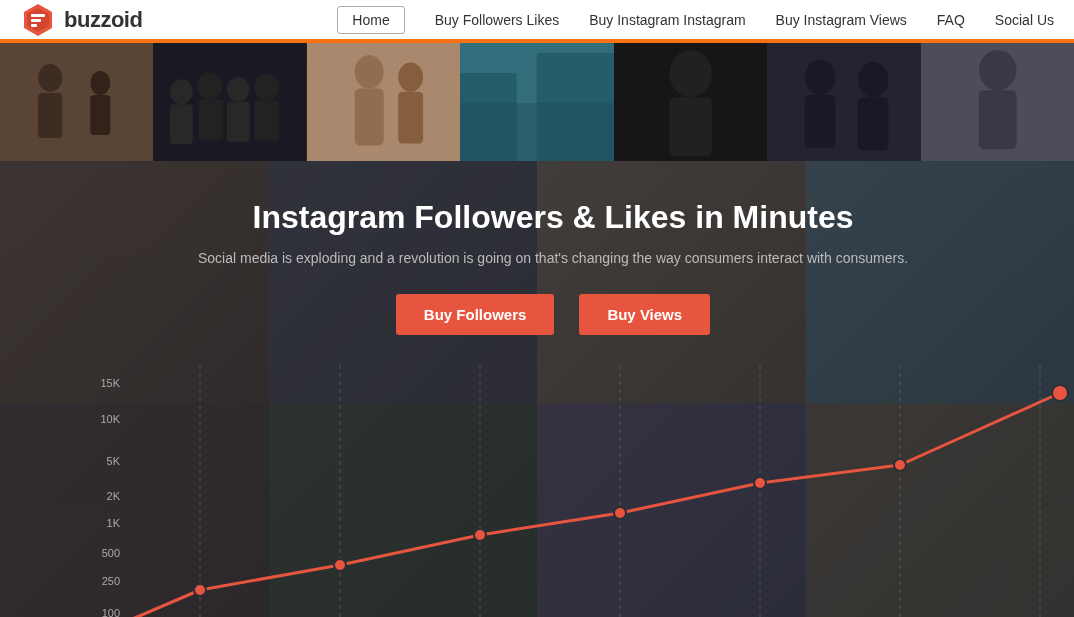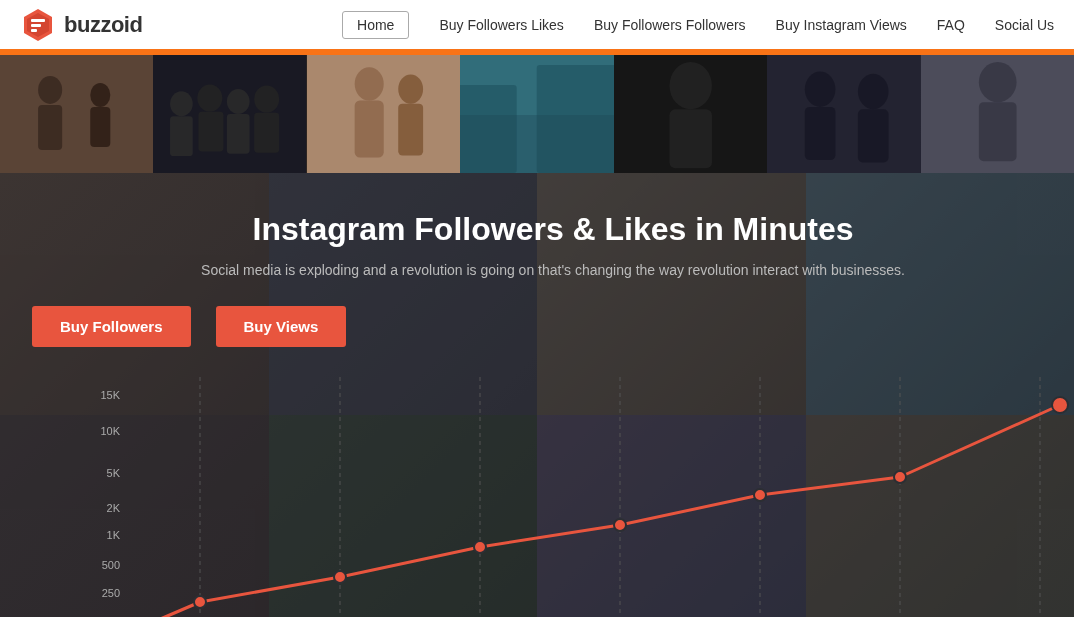--- a/index.html
+++ b/index.html
@@ -3,23 +3,23 @@
   <meta charset="utf-8">
   <style>
     * { margin: 0; padding: 0; box-sizing: border-box; }
     body { font-family: Arial, Helvetica, sans-serif; overflow-x: hidden; background: #fff; }
 
     
     #navbar {
       display: flex;
       align-items: center;
       padding: 0 20px;
-      height: 55px;
+      height: 43px;
       background: #fff;
-      border-bottom: 6px solid #f97316;
+      border-bottom: 4px solid #f97316;
       position: relative;
       z-index: 10;
     }
     #logo-area {
       display: flex;
       align-items: center;
       margin-right: 40px;
     }
     .logo-icon {
       width: 36px;
@@ -130,20 +130,21 @@
 
     #hero-subtitle {
       font-size: 14px;
       color: #bbb;
       margin-bottom: 28px;
     }
 
     #cta-buttons {
       display: flex;
       gap: 25px;
+      justify-content: center;
       margin-bottom: 30px;
     }
 
     .cta-btn {
       background: #e8553e;
       color: #fff;
       border: none;
       padding: 12px 28px;
       font-size: 15px;
       font-weight: bold;
@@ -183,21 +184,21 @@
       <polygon points="18,6 29,12 29,24 18,30 7,24 7,12" fill="#d44530"></polygon>
       <rect x="11" y="12" width="14" height="3" rx="1" fill="white"></rect>
       <rect x="11" y="17" width="10" height="3" rx="1" fill="white"></rect>
       <rect x="11" y="22" width="6" height="3" rx="1" fill="white"></rect>
     </svg>
     <span class="logo-text">buzzoid</span>
   </div>
   <div id="nav-links">
     <a class="nav-link active">Home</a>
     <a class="nav-link">Buy Followers Likes</a>
-    <a class="nav-link">Buy Followers Followers</a>
+    <a class="nav-link">Buy Instagram Instagram</a>
     <a class="nav-link">Buy Instagram Views</a>
     <a class="nav-link">FAQ</a>
     <a class="nav-link">Social Us</a>
   </div>
 </nav>
 
 <div id="image-strip">
   <div class="strip-img">
     <svg width="100%" height="100%" viewBox="0 0 153 118" preserveAspectRatio="xMidYMid slice">
 
@@ -272,21 +273,21 @@
     <div class="hero-bg-cell"></div>
     <div class="hero-bg-cell"></div>
     <div class="hero-bg-cell"></div>
     <div class="hero-bg-cell"></div>
     <div class="hero-bg-cell"></div>
     <div class="hero-bg-cell"></div>
   </div>
 
   <div id="hero-content">
     <h1 id="hero-title">Instagram Followers &amp; Likes in Minutes</h1>
-    <p id="hero-subtitle">Social media is exploding and a revolution is going on that's changing the way revolution interact with businesses.</p>
+    <p id="hero-subtitle">Social media is exploding and a revolution is going on that's changing the way consumers interact with consumers.</p>
 
     <div id="cta-buttons">
       <button class="cta-btn">Buy Followers</button>
       <button class="cta-btn">Buy Views</button>
     </div>
   </div>
 
   <div id="chart-area">
     <svg id="chart-svg" viewBox="0 0 1074 280" preserveAspectRatio="none">
 

